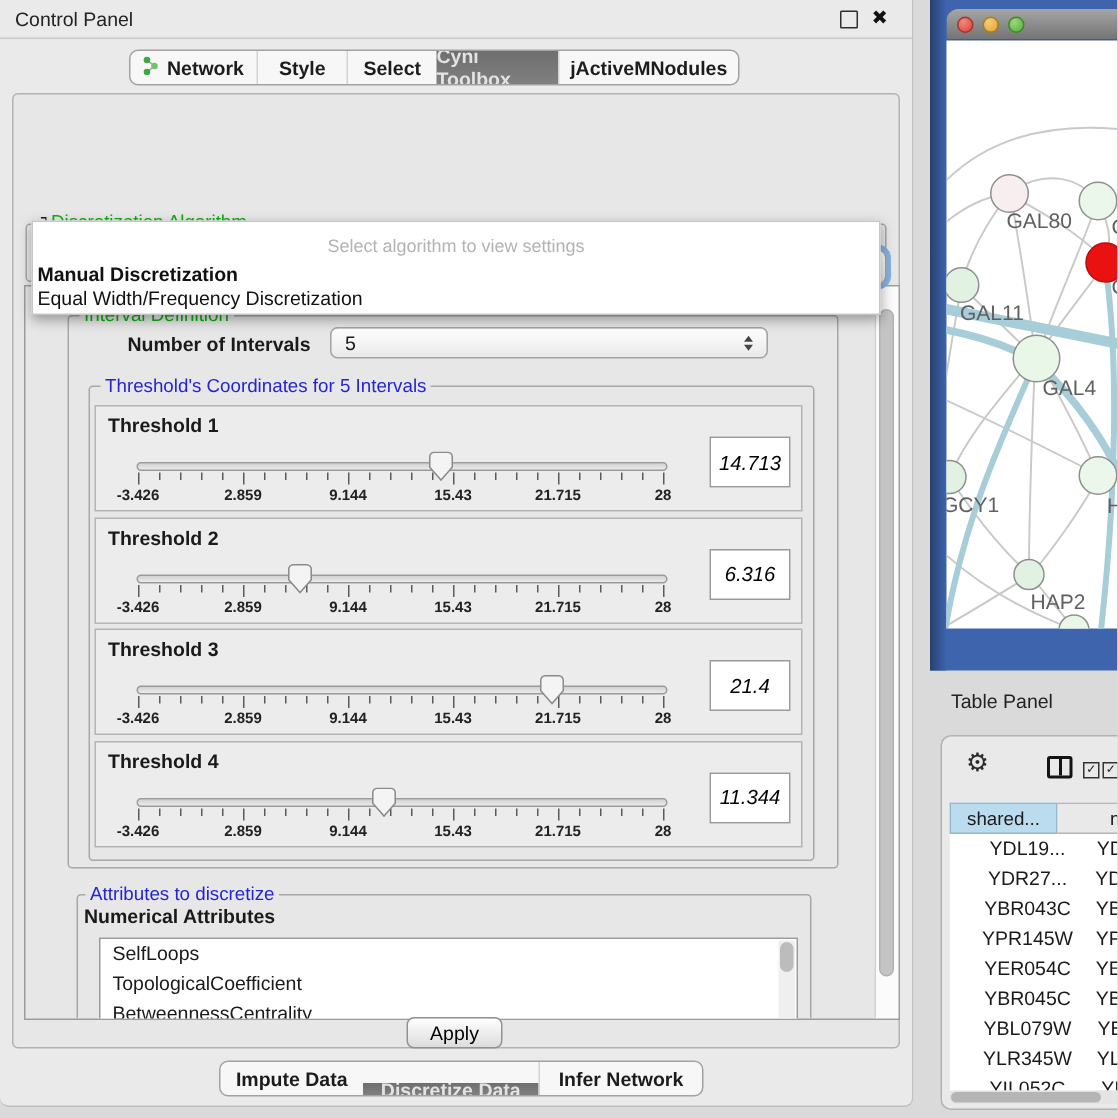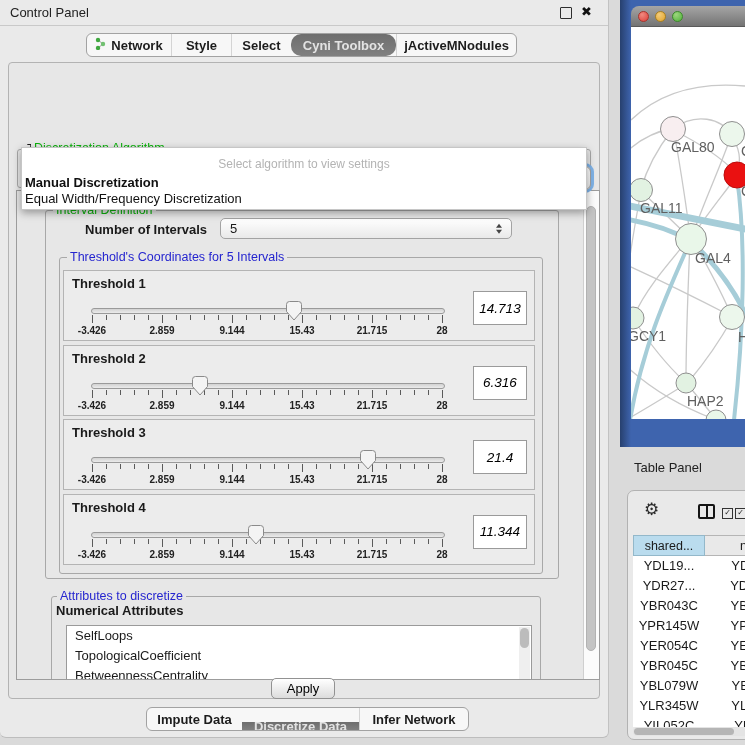--- a/index.html
+++ b/index.html
@@ -75,21 +75,21 @@
   #tp-title{position:absolute;left:634px;top:460px;font-size:13px;color:#222;}
   #tp-container{position:absolute;left:627px;top:490px;width:150px;height:250px;background:#e9e9e9;
                 border:1px solid #b2b2b2;border-radius:7px;box-sizing:border-box;}
   #gear-icon{position:absolute;left:16px;top:8px;font-size:17px;color:#2b2b2b;}
   #split-icon{position:absolute;left:70px;top:13px;width:17px;height:15px;border:2px solid #141414;border-radius:2px;box-sizing:border-box;}
   #split-icon span{position:absolute;left:50%;top:0;width:2px;height:100%;background:#141414;transform:translateX(-50%);}
   .cb{position:absolute;top:17px;width:9px;height:9px;border:1.5px solid #333;font-size:8px;line-height:8px;text-align:center;color:#222;}
   #grid{position:absolute;left:5px;top:44px;width:170px;height:192px;overflow:hidden;}
   .hcell{position:absolute;top:0;height:21px;line-height:21px;text-align:center;font-size:12.5px;box-sizing:border-box;}
   .gr-row{position:absolute;width:100%;height:20px;background:#fff;}
-  .gc1{position:absolute;left:0;width:72px;text-align:center;font-size:13px;line-height:20px;}
+  .gc1{position:absolute;left:16px;width:72px;text-align:center;font-size:13px;line-height:20px;}
   .gc2{position:absolute;left:72px;width:85px;text-align:center;font-size:13px;line-height:20px;}
   #h-scroll{position:absolute;left:5px;top:236px;width:140px;height:9px;background:#e4e4e4;border-radius:4px;}
   #h-thumb{position:absolute;left:1px;top:1px;width:100px;height:7px;background:#b5b5b5;border-radius:4px;}
 </style>
 </head>
 <body>
 
 <div id="stage">
 
   <section id="control-panel">
@@ -109,21 +109,21 @@
               <circle cx="8" cy="7" r="2.2" fill="#71c171"></circle>
             </svg></span>
           <span>Network</span>
         </div>
         <div class="tab" style="width: 60px; text-align: right;">
           <span>Style</span>
         </div>
         <div class="tab" style="width: 60px;">
           <span>Select</span>
         </div>
-        <div class="tab sel" style="width: 105px; border-radius: 10px;">
+        <div class="tab sel" style="width: 81px;">
           <span>Cyni Toolbox</span>
         </div>
         <div class="tab" style="width: 120px;">
           <span>jActiveMNodules</span>
         </div>
       </div>
 
     <div id="outer-panel">
 
       <span id="algo-title" class="grp-title t-green">Discretization Algorithm</span>

